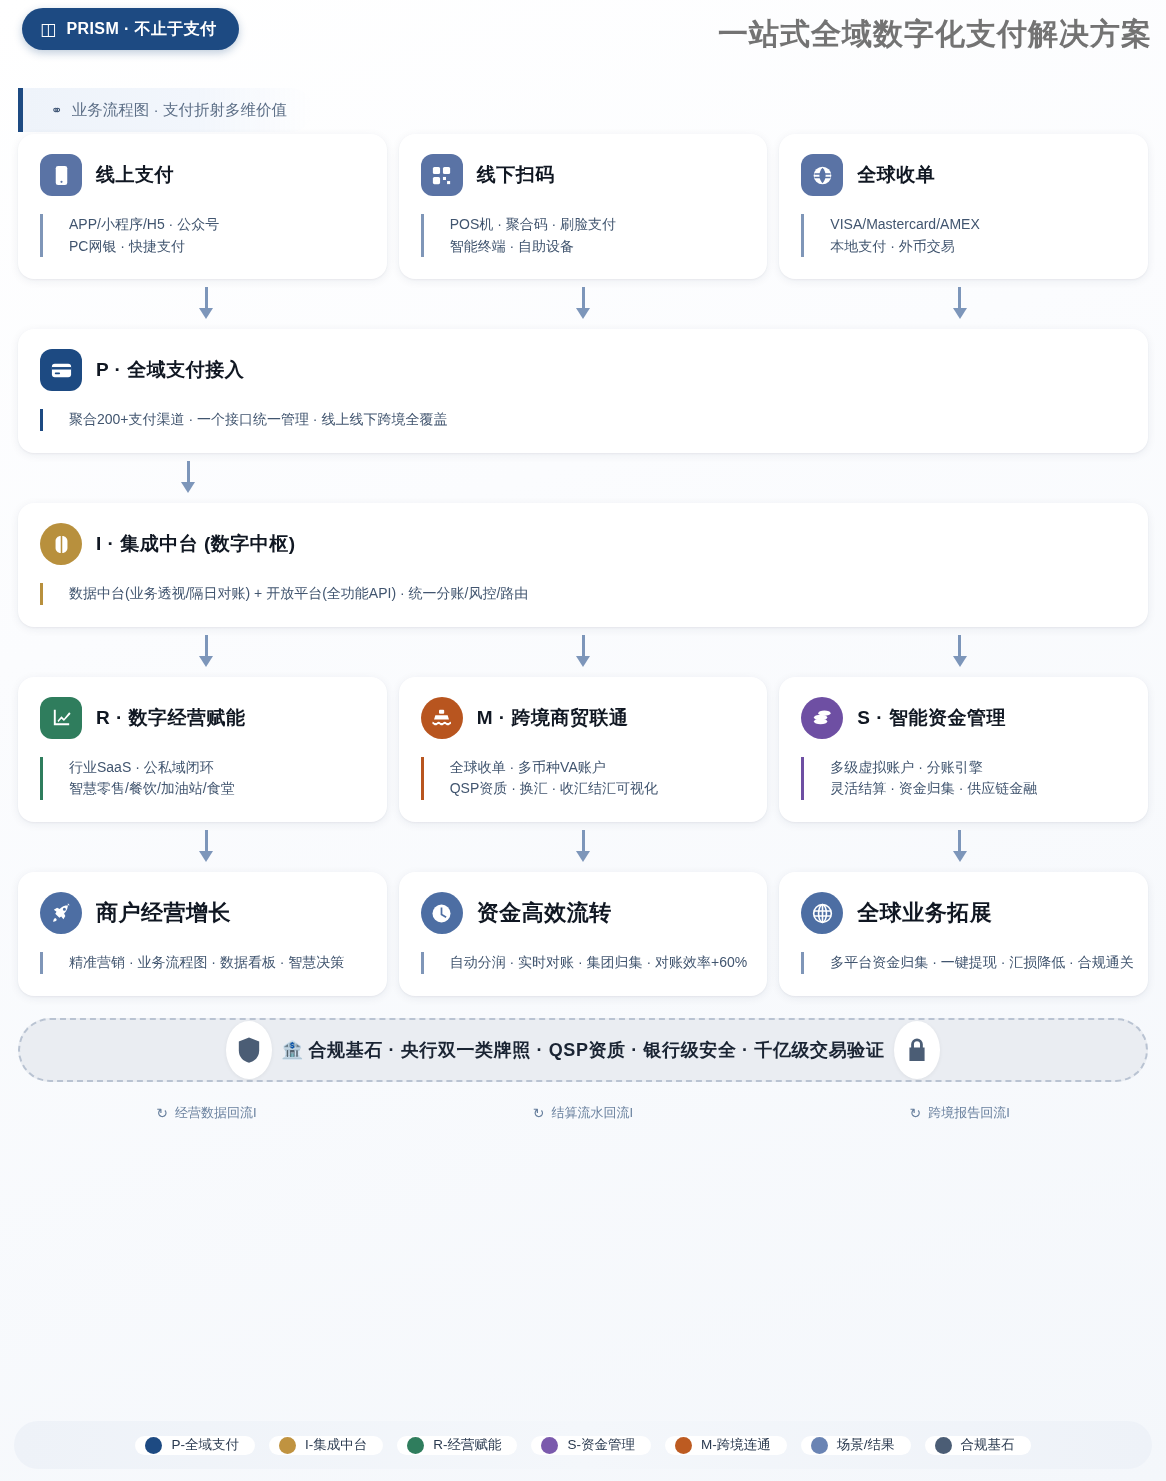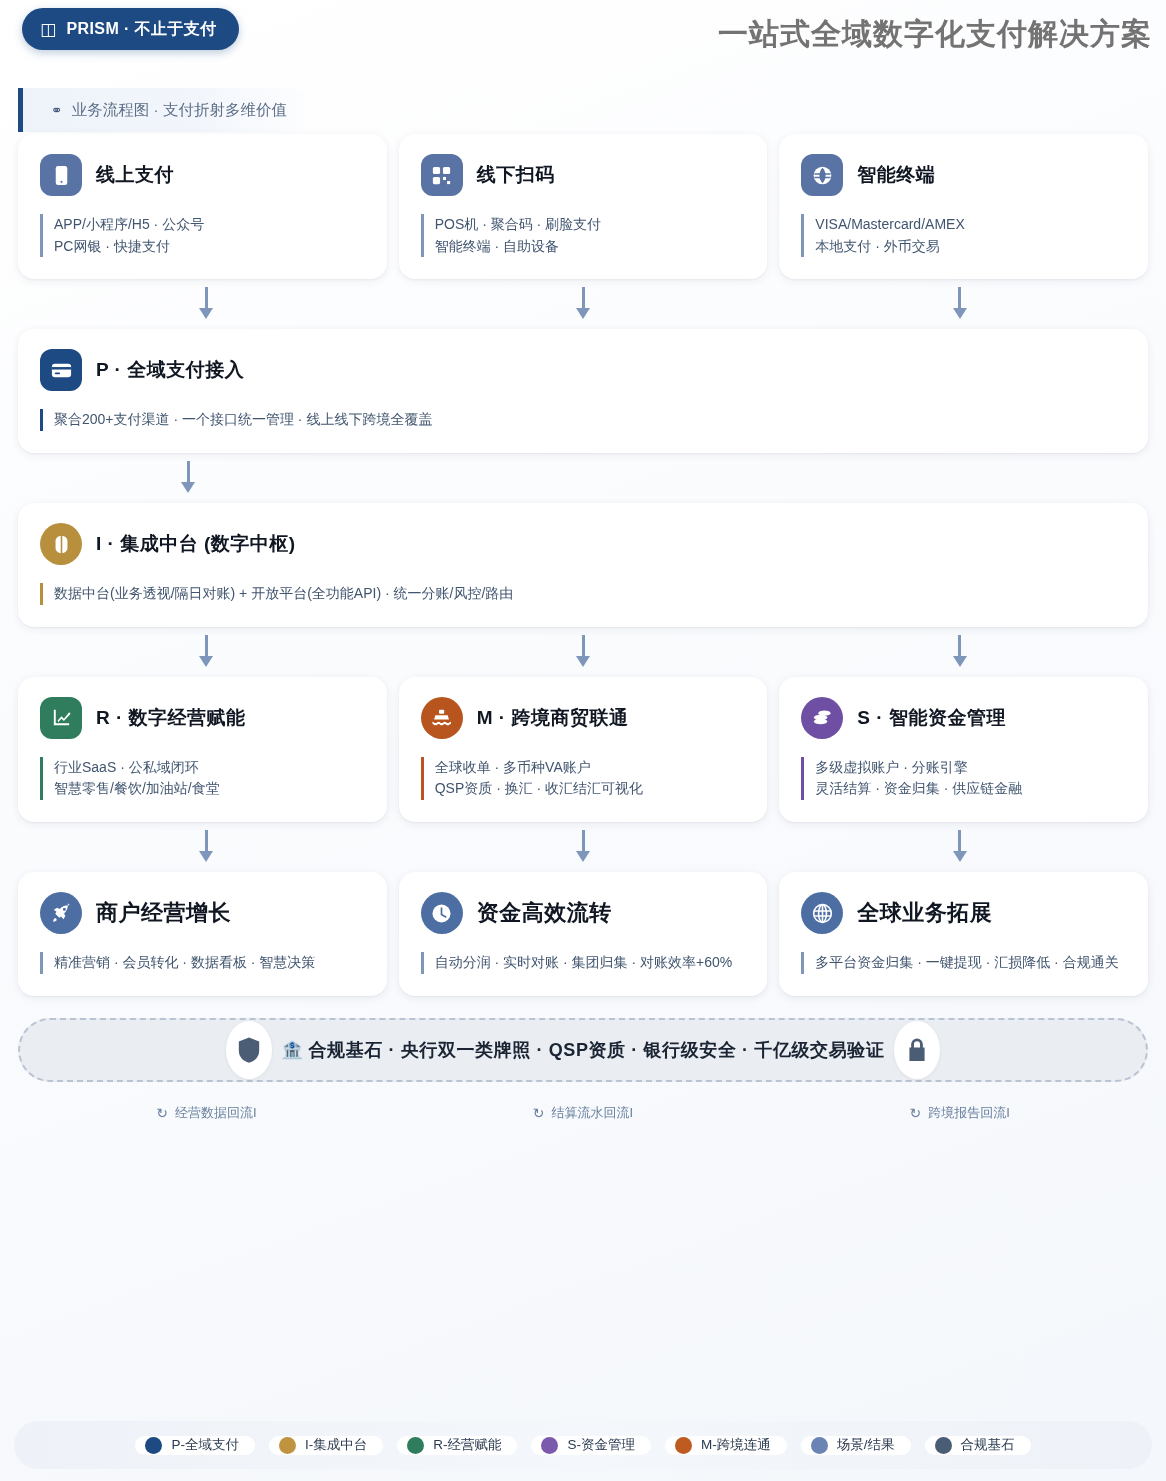--- a/index.html
+++ b/index.html
@@ -55,21 +55,21 @@
   .card-head { display: flex; align-items: center; gap: 14px; }
   .ico {
     width: 42px; height: 42px; border-radius: 12px;
     display: flex; align-items: center; justify-content: center;
     color: #ffffff; flex: 0 0 42px;
   }
   .ico svg { width: 23px; height: 23px; fill: #ffffff; }
   .card-title { font-size: 19px; font-weight: bold; color: #101722; letter-spacing: .5px; }
   .card-title.sm { font-size: 22px; }
   .card-desc {
-    margin-top: 18px; padding-left: 11px;
+    margin-top: 18px; padding-left: 26px;
     border-left: 3px solid #7f96b8;
     color: #41556f; font-size: 14px; line-height: 1.55;
   }
   .card-desc div { white-space: nowrap; }
 
   
   .arrow-row { display: flex; padding: 0 18px; height: 50px; align-items: center; }
   .arrow-cell { flex: 1 1 0; display: flex; justify-content: center; align-items: center; }
   .arrow-cell.single { flex: 0 0 100%; justify-content: flex-start; padding-left: 170px; }
   .arrow {
@@ -186,21 +186,21 @@
 
     <div class="card">
       <div class="card-head">
         <div class="ico" style="background:#5a73a5">
           <svg viewBox="0 0 24 24">
               <circle cx="12" cy="12" r="9.2"></circle>
               <path d="M12 4c-2 2-3.2 5-3.2 8s1.2 6 3.2 8c2-2 3.2-5 3.2-8S14 6 12 4z" fill="#5a73a5"></path>
               <path d="M3.6 9.6h16.8v1.6H3.6zm0 3.6h16.8v1.6H3.6z" fill="#5a73a5"></path>
             </svg>
         </div>
-        <div class="card-title">智能终端</div>
+        <div class="card-title">全球收单</div>
       </div>
       <div class="card-desc" style="border-left-color:#7f96b8">
         <div>VISA/Mastercard/AMEX</div>
         <div>本地支付 · 外币交易</div>
       </div>
     </div>
   </div>
 
   <div class="arrow-row">
     <div class="arrow-cell">
@@ -367,21 +367,21 @@
       <div class="card-head">
         <div class="ico" style="background:#4d6ea3;border-radius:50%">
           <svg viewBox="0 0 24 24">
               <path d="M20.6 3.4c-4.6-.5-8 1-10.6 3.9L7.4 6 4 8l2.8 2.3-1.3 1.9 4.3 4.3 1.9-1.3L14 18l2-3.4-1.3-2.6c2.9-2.6 4.4-6 3.9-10.6zM15 9.2a1.6 1.6 0 1 1 0-3.2 1.6 1.6 0 0 1 0 3.2z"></path>
               <path d="M4.4 17.4c-.9.9-1.1 3.2-1.1 3.2s2.3-.2 3.2-1.1c.6-.6.6-1.5 0-2.1s-1.5-.6-2.1 0z"></path>
             </svg>
         </div>
         <div class="card-title sm">商户经营增长</div>
       </div>
       <div class="card-desc" style="border-left-color:#7f96b8">
-        <div>精准营销 · 会员转化 · 数据看板 · 智慧决策</div>
+        <div>精准营销 · 业务流程图 · 数据看板 · 智慧决策</div>
       </div>
     </div>
 
     <div class="card">
       <div class="card-head">
         <div class="ico" style="background:#4d6ea3;border-radius:50%">
           <svg viewBox="0 0 24 24">
               <circle cx="12" cy="12" r="9.4"></circle>
               <path d="M11.1 5.8h1.8v6.6l4.4 2.6-.9 1.6-5.3-3.1z" fill="#4d6ea3"></path>
             </svg>

